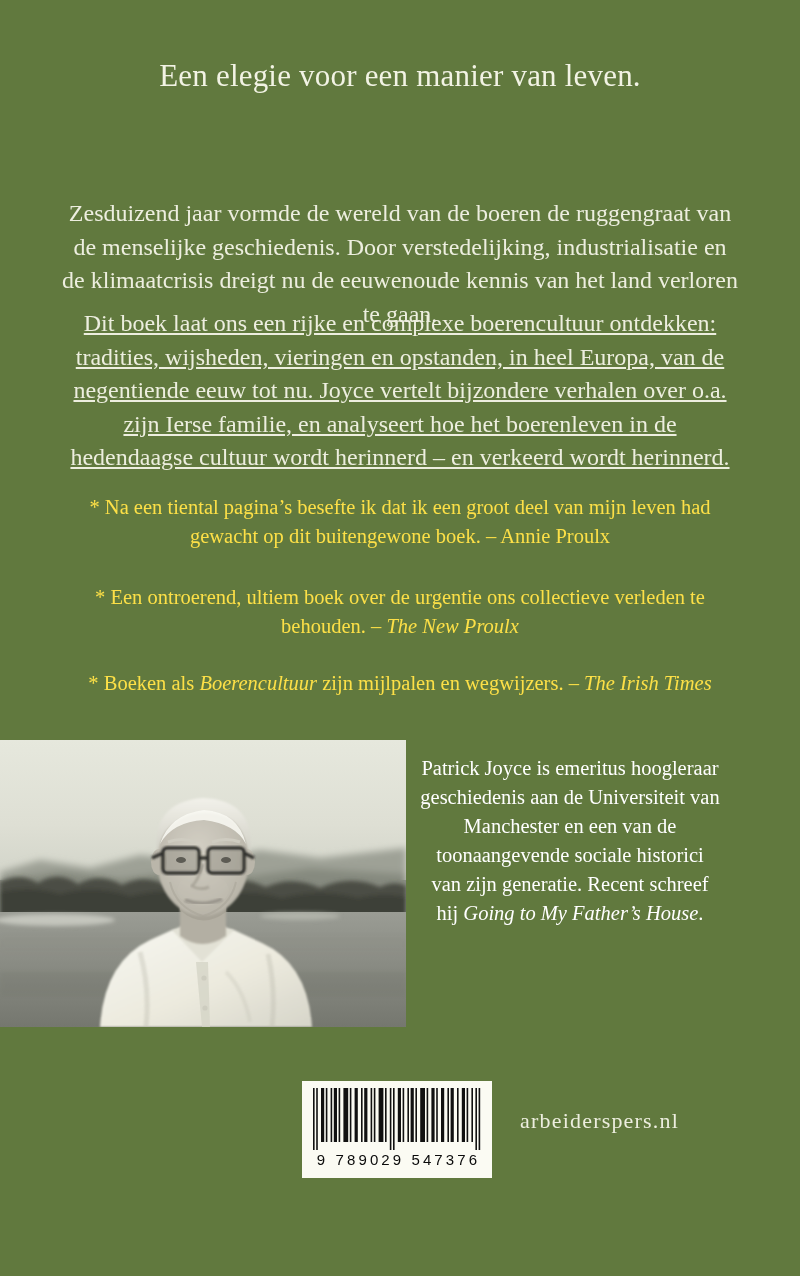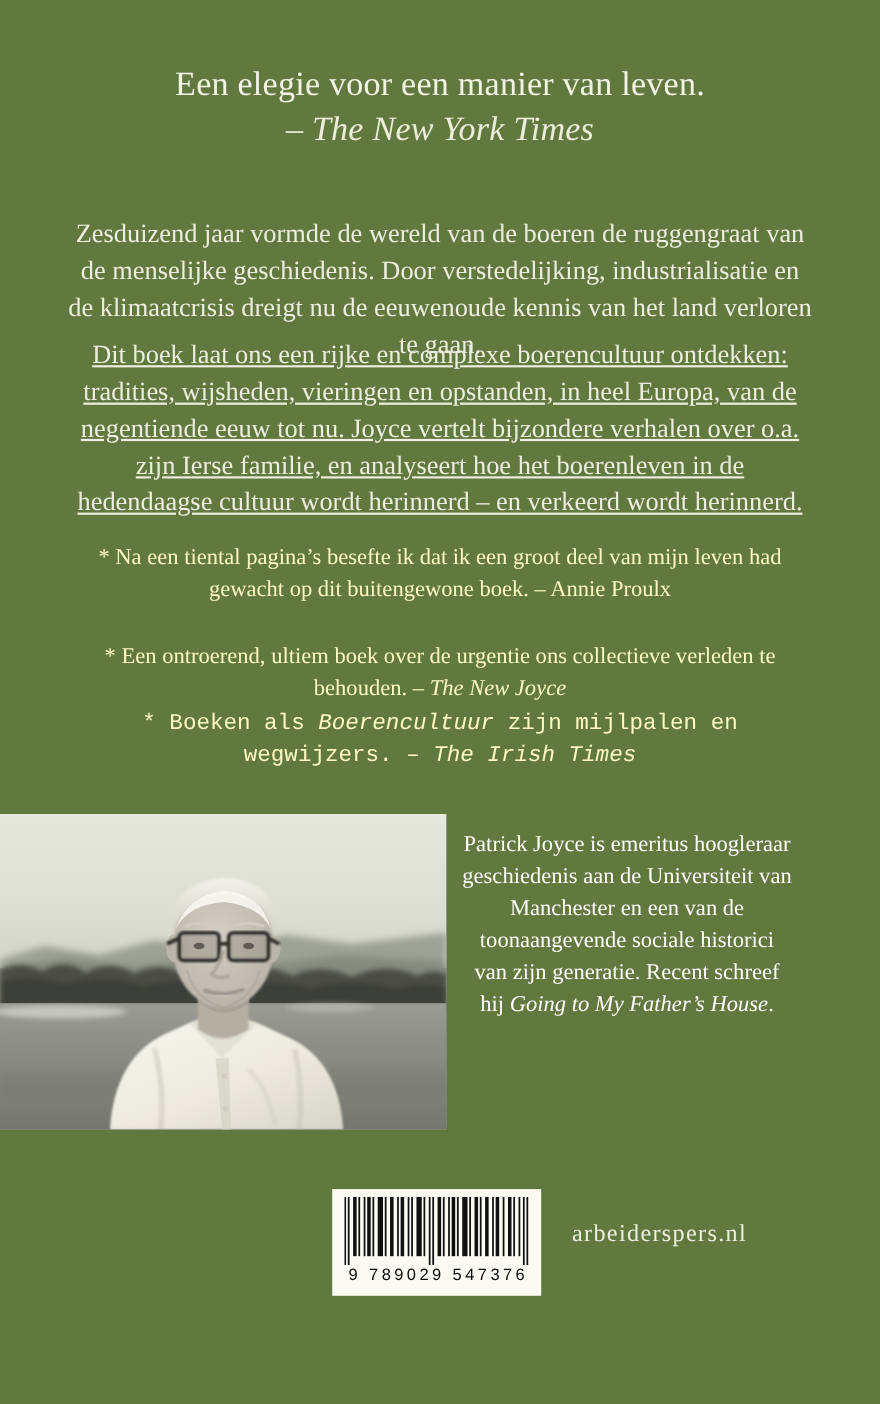--- a/index.html
+++ b/index.html
@@ -58,25 +58,25 @@
   .blurb-1 { top: 173px; }
   .blurb-2 { top: 283px; text-decoration: underline; }
 
   .quotes {
     position: absolute;
     left: 60px;
     width: 680px;
     text-align: center;
     font-size: 20.5px;
     line-height: 1.42;
-    color: #fef9c3;
+    color: #fde047;
   }
   .quote-1 { top: 472px; }
   .quote-2 { top: 562px; }
-  .quote-3 { top: 623px; font-family: Liberation Mono, monospace; }
+  .quote-3 { top: 648px; }
   .quotes em, .blurb em, .bio em { font-style: italic; }
 
   
   .author-photo {
     position: absolute;
     left: 0px;
     top: 740px;
     width: 406px;
     height: 287px;
     overflow: hidden;
@@ -134,30 +134,29 @@
     color: #edeedf;
   }
 </style>
 </head>
 <body>
 
 <div class="cover">
 
   <div class="headline">
     <span>Een elegie voor een manier van leven.</span>
-    <span class="hl-attrib"><span class="hl-dash">– </span><span>The New York Times</span></span>
   </div>
 
   <p class="blurb blurb-1">Zesduizend jaar vormde de wereld van de boeren de ruggengraat van de menselijke geschiedenis. Door verstedelijking, industrialisatie en de klimaatcrisis dreigt nu de eeuwenoude kennis van het land verloren te gaan.</p>
 
   <p class="blurb blurb-2">Dit boek laat ons een rijke en complexe boerencultuur ontdekken: tradities, wijsheden, vieringen en opstanden, in heel Europa, van de negentiende eeuw tot nu. Joyce vertelt bijzondere verhalen over o.a. zijn Ierse familie, en analyseert hoe het boerenleven in de hedendaagse cultuur wordt herinnerd – en verkeerd wordt herinnerd.</p>
 
   <p class="quotes quote-1"><span>* </span><span>Na een tiental pagina’s besefte ik dat ik een groot deel van mijn leven had gewacht op dit buitengewone boek. – </span><span>Annie Proulx</span></p>
 
-  <p class="quotes quote-2"><span>* </span><span>Een ontroerend, ultiem boek over de urgentie ons collectieve verleden te behouden. – </span><em>The New Joyce</em></p>
+  <p class="quotes quote-2"><span>* </span><span>Een ontroerend, ultiem boek over de urgentie ons collectieve verleden te behouden. – </span><em>The New Proulx</em></p>
 
   <p class="quotes quote-3"><span>* </span><span>Boeken als </span><em>Boerencultuur</em><span> zijn mijlpalen en wegwijzers. – </span><em>The Irish Times</em></p>
 
   <div class="author-photo">
     <svg viewBox="0 0 406 287" preserveAspectRatio="xMidYMid slice">
       <defs>
         <linearGradient id="skyG" x1="0" y1="0" x2="0" y2="1">
           <stop offset="0%" stop-color="#e6e8dd"></stop>
           <stop offset="60%" stop-color="#dedfd4"></stop>
           <stop offset="100%" stop-color="#d2d4c9"></stop>

